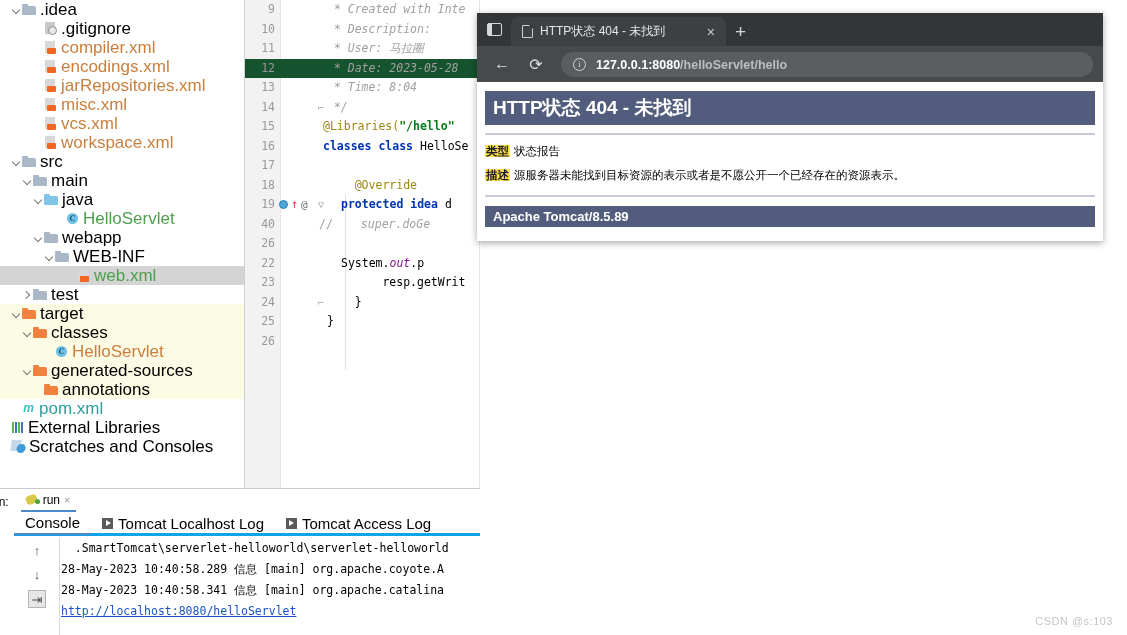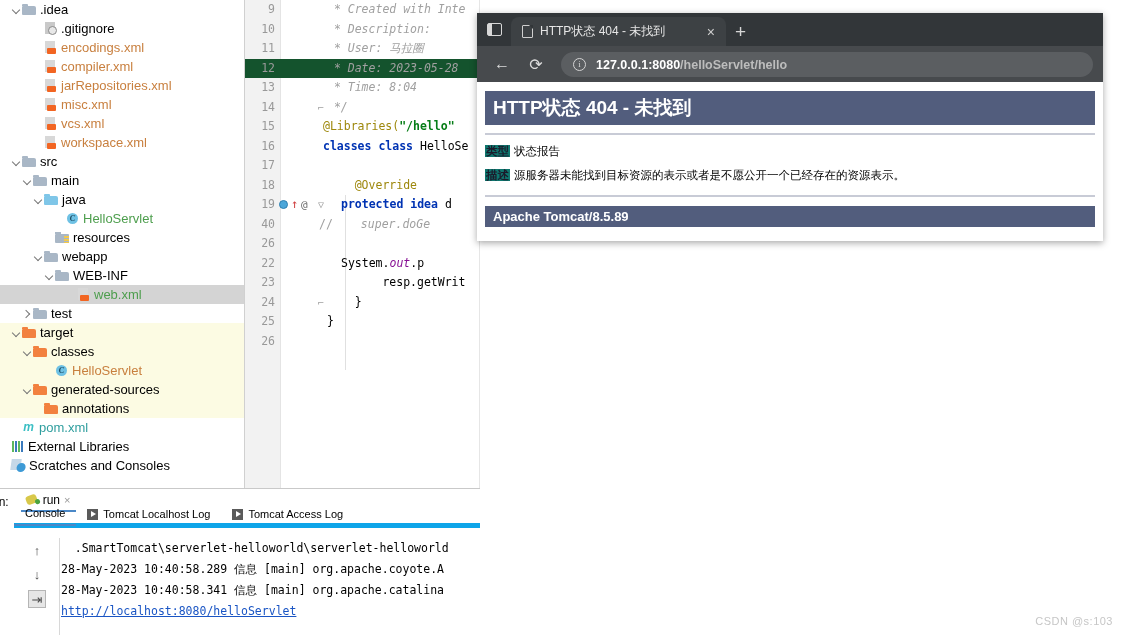--- a/index.html
+++ b/index.html
@@ -80,21 +80,21 @@
   .ic-scratch { width:14px; height:14px; }
   .ic-scratch i { position:absolute; left:0; top:0; width:10px; height:11px; background:#c5d8e8; transform:skewX(-8deg); }
   .ic-scratch i::after{ content:""; position:absolute; right:-5px; bottom:-2px; width:9px;height:9px;
     border-radius:50%; background:#3d9ad6; }
   .ic-res { width:14px; height:11px; }
   .ic-res i { position:absolute; left:0; top:2px; width:14px; height:9px; background:#a9b7c6; border-radius:1px; }
   .ic-res i::before{ content:""; position:absolute; left:0; top:-2px; width:6px; height:2px; background:#a9b7c6; }
   .ic-res i::after{ content:""; position:absolute; right:0px; bottom:0px; width:5px; height:7px;
     background: repeating-linear-gradient(180deg,#f2c94c 0 1.5px,transparent 1.5px 3px); }
 
-  .lbl { font-size: 13px; }
+  .lbl { font-size: 17px; }
   .c-dark { color:#000; }
   .c-orange { color:#c87f3e; }
   .c-green { color:#4d9e4d; }
   .c-teal { color:#2f9e9e; }
 
   
   .tree-scroll {
     position:absolute; right:0; top:0; width:8px; height:488px; background:#fff;
   }
   .tree-scroll .thumb{
@@ -164,23 +164,23 @@
   .bug-ico {
     width:14px; height:12px; position:relative;
   }
   .bug-ico i { position:absolute; left:1px; top:1px; width:11px; height:9px; background:#d8c84a;
     transform:rotate(-20deg); border-radius:3px; }
   .bug-ico i::after{ content:""; position:absolute; right:-2px; bottom:-2px; width:5px;height:5px;
     border-radius:50%; background:#4aa33f; }
   .tab-x { color:#999; font-size:11px; }
 
   .console-tabs {
-    position:absolute; left:14px; top:16px; width:466px; height:23px;
-    border-bottom:5px solid #0ea5e9; display:flex; align-items:center;
-    font-size:11px; color:#000;
+    position:absolute; left:14px; top:24px; width:466px; height:23px;
+    border-bottom:3px solid #0ea5e9; display:flex; align-items:center;
+    font-size:15px; color:#000;
   }
   .ctab { display:flex; align-items:center; gap:5px; padding:0 11px; height:23px; line-height:23px; }
   .ctab.active { border-bottom:2px solid #4a88c7; }
   .play-ico {
     display:inline-block; width:11px; height:11px; background:#5a5a5a; position:relative;
   }
   .play-ico::after{
     content:""; position:absolute; left:3.5px; top:2.5px;
     border-left:5px solid #fff; border-top:3px solid transparent; border-bottom:3px solid transparent;
   }
@@ -242,21 +242,21 @@
 
   .bw-content { background:#ffffff; height:159px; padding:0; position:relative; overflow:hidden; }
   .tc-h1 {
     margin:9px 8px 0 8px; background:#525d7d; color:#ffffff;
     font-size:19px; font-weight:bold; padding:4px 8px;
     font-family:"Liberation Sans", sans-serif;
   }
   .tc-hr { margin:8px 8px 0 8px; height:2px; background:#c8cbd6; }
   .tc-p { margin:9px 8px 0 8px; font-size:11.5px; color:#000; white-space:nowrap; }
   .tc-key {
-    background:#0f766e; color:#1b1b2b; font-weight:bold; padding:0 1px; margin-right:4px;
+    background:#fde047; color:#1b1b2b; font-weight:bold; padding:0 1px; margin-right:4px;
   }
   .tc-foot {
     margin:9px 8px 0 8px; background:#525d7d; color:#ffffff;
     font-size:13px; font-weight:bold; padding:3px 8px;
   }
 
   
   .watermark {
     position:absolute; right:14px; bottom:8px; color:#c6c6c6; font-size:11px;
     font-family:"Liberation Sans", sans-serif; letter-spacing:.5px;
@@ -289,29 +289,29 @@
             <i></i>
           </span>
           <span class="lbl c-dark">.gitignore</span>
         </div>
         <div class="tree-row">
           <span style="display:inline-block;width:33px;flex:0 0 33px"></span>
           <span class="arrow"></span>
           <span class="ic ic-xml">
             <i></i>
           </span>
+          <span class="lbl c-orange">compiler.xml</span>
+        </div>
+        <div class="tree-row">
+          <span style="display:inline-block;width:33px;flex:0 0 33px"></span>
+          <span class="arrow"></span>
+          <span class="ic ic-xml">
+            <i></i>
+          </span>
           <span class="lbl c-orange">encodings.xml</span>
-        </div>
-        <div class="tree-row">
-          <span style="display:inline-block;width:33px;flex:0 0 33px"></span>
-          <span class="arrow"></span>
-          <span class="ic ic-xml">
-            <i></i>
-          </span>
-          <span class="lbl c-orange">compiler.xml</span>
         </div>
         <div class="tree-row">
           <span style="display:inline-block;width:33px;flex:0 0 33px"></span>
           <span class="arrow"></span>
           <span class="ic ic-xml">
             <i></i>
           </span>
           <span class="lbl c-orange">jarRepositories.xml</span>
         </div>
         <div class="tree-row">
@@ -362,28 +362,20 @@
           </span>
           <span class="lbl c-dark">java</span>
         </div>
         <div class="tree-row">
           <span style="display:inline-block;width:55px;flex:0 0 55px"></span>
           <span class="arrow"></span>
           <span class="ic ic-class">
             <i>C</i>
           </span>
           <span class="lbl c-green">HelloServlet</span>
-        </div>
-        <div class="tree-row">
-          <span style="display:inline-block;width:44px;flex:0 0 44px"></span>
-          <span class="arrow"></span>
-          <span class="ic ic-res">
-            <i></i>
-          </span>
-          <span class="lbl c-dark">resources</span>
         </div>
         <div class="tree-row">
           <span style="display:inline-block;width:33px;flex:0 0 33px"></span>
           <span class="arrow open"></span>
           <span class="ic ic-folder">
             <i></i>
           </span>
           <span class="lbl c-dark">webapp</span>
         </div>
         <div class="tree-row">

